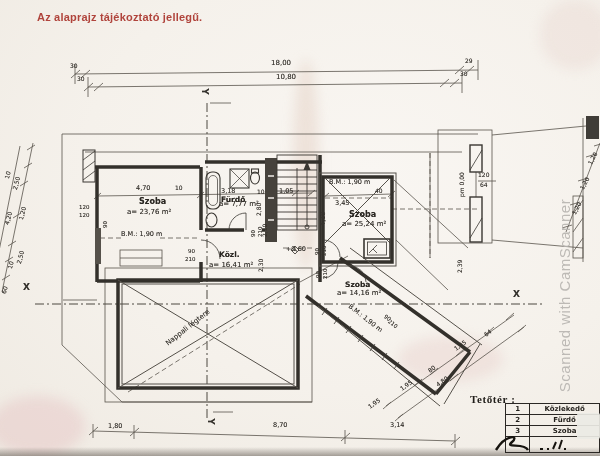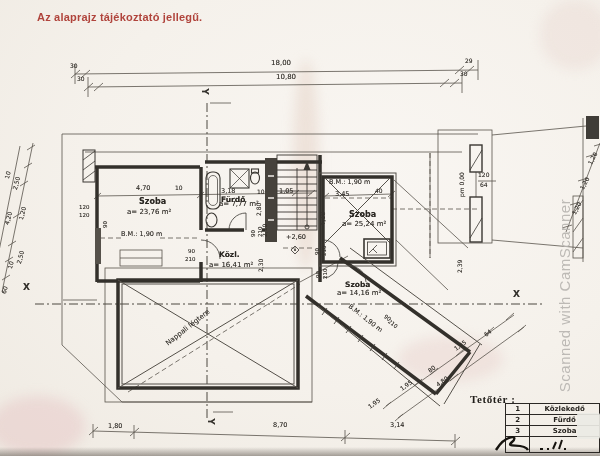--- a/index.html
+++ b/index.html
@@ -203,21 +203,21 @@
   <span class="lbl" style="left:329px;top:179px;">B.M.: 1,90 m</span>
   <span class="lbl f8 b" style="left:349px;top:211px;">Szoba</span>
   <span class="lbl f7" style="left:342px;top:221px;">a= 25,24 m²</span>
 
   <span class="lbl f75 b" style="left:345px;top:281px;">Szoba</span>
   <span class="lbl f7" style="left:337px;top:290px;">a= 14,16 m²</span>
   <span class="lbl" style="left:351px;top:303px;transform:rotate(38deg);transform-origin:0 0;">B.M.: 1,90 m</span>
 
   <span class="lbl f7" style="left:167px;top:341px;transform:rotate(-38deg);transform-origin:0 50%;">Nappali légtere</span>
 
-  <span class="lbl" style="left:286px;top:234px;">+2,60</span>
+  <span class="lbl" style="left:286px;top:246px;">+2,60</span>
   <span class="lbl v f6" style="left:459px;top:197px;">pm 0,00</span>
 
   <span class="lbl" style="left:136px;top:185px;">4,70</span>
   <span class="lbl f6" style="left:175px;top:185px;">10</span>
   <span class="lbl" style="left:221px;top:188px;">3,18</span>
   <span class="lbl f6" style="left:257px;top:189px;">10</span>
   <span class="lbl" style="left:279px;top:188px;text-align:center;">1,05</span>
 
   <span class="lbl f5" style="left:79px;top:205px;">120</span>
   <span class="lbl f5" style="left:79px;top:213px;">120</span>
@@ -231,21 +231,21 @@
   <span class="lbl v f5" style="left:322px;top:256px;">210</span>
   <span class="lbl v f5" style="left:316px;top:278px;">90</span>
   <span class="lbl v f5" style="left:323px;top:279px;">210</span>
   <span class="lbl f5" style="left:386px;top:314px;transform:rotate(38deg);transform-origin:0 0;">90</span>
   <span class="lbl f5" style="left:390px;top:319px;transform:rotate(38deg);transform-origin:0 0;">210</span>
 
   <span class="lbl v f6" style="left:256px;top:216px;">2,80</span>
   <span class="lbl v f6" style="left:262px;top:237px;">2,10</span>
   <span class="lbl v f6" style="left:258px;top:272px;">2,30</span>
 
-  <span class="lbl" style="left:335px;top:191px;">3,45</span>
+  <span class="lbl" style="left:335px;top:200px;">3,45</span>
   <span class="lbl f6" style="left:375px;top:188px;">40</span>
   <span class="lbl v" style="left:320px;top:226px;">4,10</span>
   <span class="lbl v f6" style="left:457px;top:273px;">2,39</span>
 
   <span class="lbl f6" style="left:478px;top:172px;">120</span>
   <span class="lbl f6" style="left:480px;top:182px;">64</span>
 
   <span class="lbl f6" style="left:571px;top:213px;transform:rotate(-62deg);transform-origin:0 0;">1,20</span>
   <span class="lbl f6" style="left:579px;top:188px;transform:rotate(-62deg);transform-origin:0 0;">1,20</span>
   <span class="lbl f6" style="left:587px;top:163px;transform:rotate(-62deg);transform-origin:0 0;">1,20</span>

